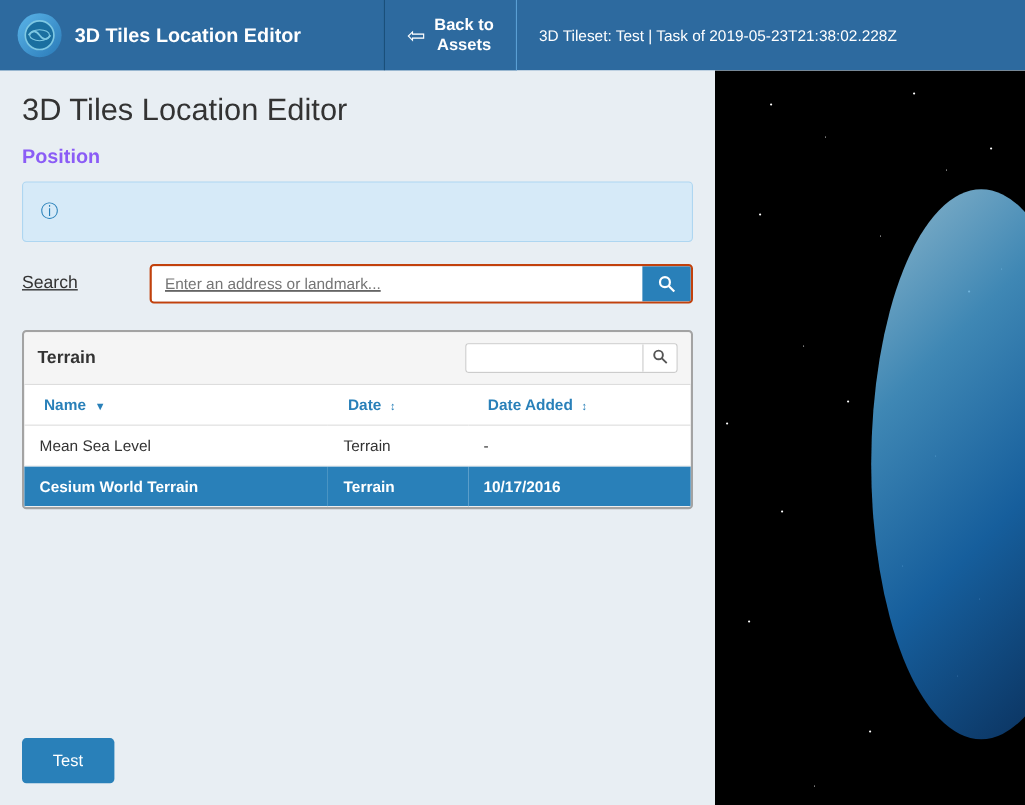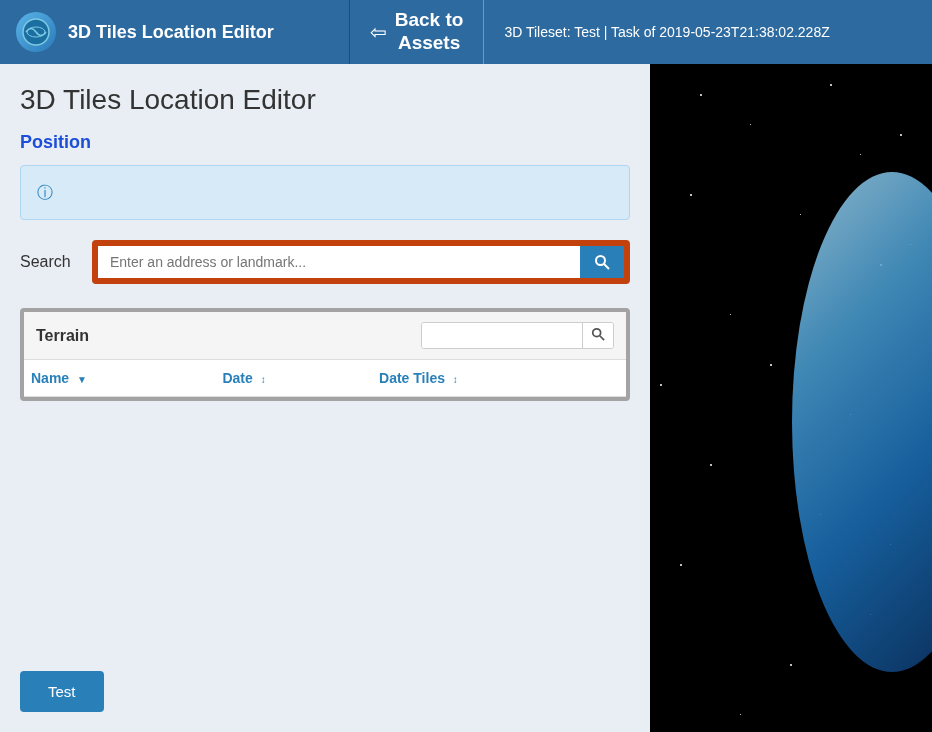--- a/index.html
+++ b/index.html
@@ -54,21 +54,21 @@
       border-right: 1px solid #5a9fd4;
       cursor: pointer;
       color: white;
       text-decoration: none;
     }
     .nav-back-arrow {
       font-size: 20px;
       margin-right: 8px;
     }
     .nav-back-text {
-      font-size: 19px;
+      font-size: 15px;
       font-weight: bold;
       text-align: center;
       line-height: 1.2;
     }
     .nav-breadcrumb {
       display: flex;
       align-items: center;
       padding: 0 20px;
       color: white;
       font-size: 14px;
@@ -98,21 +98,21 @@
     .page-title {
       font-size: 28px;
       font-weight: 300;
       color: #333;
       margin-bottom: 16px;
     }
 
     .section-title {
       font-size: 18px;
       font-weight: bold;
-      color: #1d4ed8;
+      color: #8b5cf6;
       margin-bottom: 12px;
     }
 
     .info-box {
       background: #d6eaf8;
       border: 1px solid #aed6f1;
       border-radius: 4px;
       padding: 14px 16px;
       margin-bottom: 20px;
       color: #2c3e50;
@@ -127,33 +127,35 @@
       font-size: 16px;
       margin-top: 1px;
       flex-shrink: 0;
     }
 
     .search-row {
       display: flex;
       align-items: center;
       margin-bottom: 24px;
       gap: 12px;
+      text-decoration: underline;
     }
     .search-label {
       font-size: 16px;
       color: #333;
       width: 60px;
       flex-shrink: 0;
     }
     .search-input-wrap {
       display: flex;
       flex: 1;
-      border: 6px solid #c2410c;
+      border: 2px solid #c2410c;
       border-radius: 4px;
       overflow: hidden;
+      margin-left: 44px;
     }
     .search-input {
       flex: 1;
       padding: 8px 12px;
       border: none;
       outline: none;
       font-size: 14px;
       color: #555;
     }
     .search-btn {
@@ -163,21 +165,21 @@
       cursor: pointer;
       color: white;
       font-size: 16px;
       display: flex;
       align-items: center;
     }
 
     
     .terrain-section {
       background: white;
-      border: 4px solid #a3a3a3;
+      border: 2px solid #a3a3a3;
       border-radius: 4px;
       overflow: hidden;
       margin-bottom: 20px;
     }
     .terrain-header {
       display: flex;
       align-items: center;
       padding: 10px 12px;
       border-bottom: 1px solid #ddd;
       background: #f5f5f5;
@@ -211,21 +213,21 @@
     }
 
     .terrain-table {
       width: 100%;
       border-collapse: collapse;
     }
     .terrain-table thead tr {
       border-bottom: 1px solid #ddd;
     }
     .terrain-table th {
-      padding: 10px 7px;
+      padding: 10px 18px;
       text-align: left;
       color: #2980b9;
       font-size: 14px;
       font-weight: bold;
       cursor: pointer;
     }
     .terrain-table th .sort-icon {
       display: inline-block;
       margin-left: 4px;
       font-size: 10px;
@@ -352,26 +354,36 @@
           <tr>
             <th>
               <span>Name</span>
               <span class="sort-icon">▼</span>
             </th>
             <th>
               <span>Date</span>
               <span class="sort-icon">↕</span>
             </th>
             <th>
-              <span>Date Tiles</span>
+              <span>Date Added</span>
               <span class="sort-icon">↕</span>
             </th>
           </tr>
         </thead>
         <tbody id="terrain-tbody">
+        <tr>
+      <td>Mean Sea Level</td>
+      <td>Terrain</td>
+      <td>-</td>
+    </tr>
+            <tr class="selected">
+      <td>Cesium World Terrain</td>
+      <td>Terrain</td>
+      <td>10/17/2016</td>
+    </tr>
           </tbody>
       </table>
     </div>
 
     <button class="next-btn">Test</button>
 
   </div>
 
   <div class="right-panel">
     <div class="space-bg">

